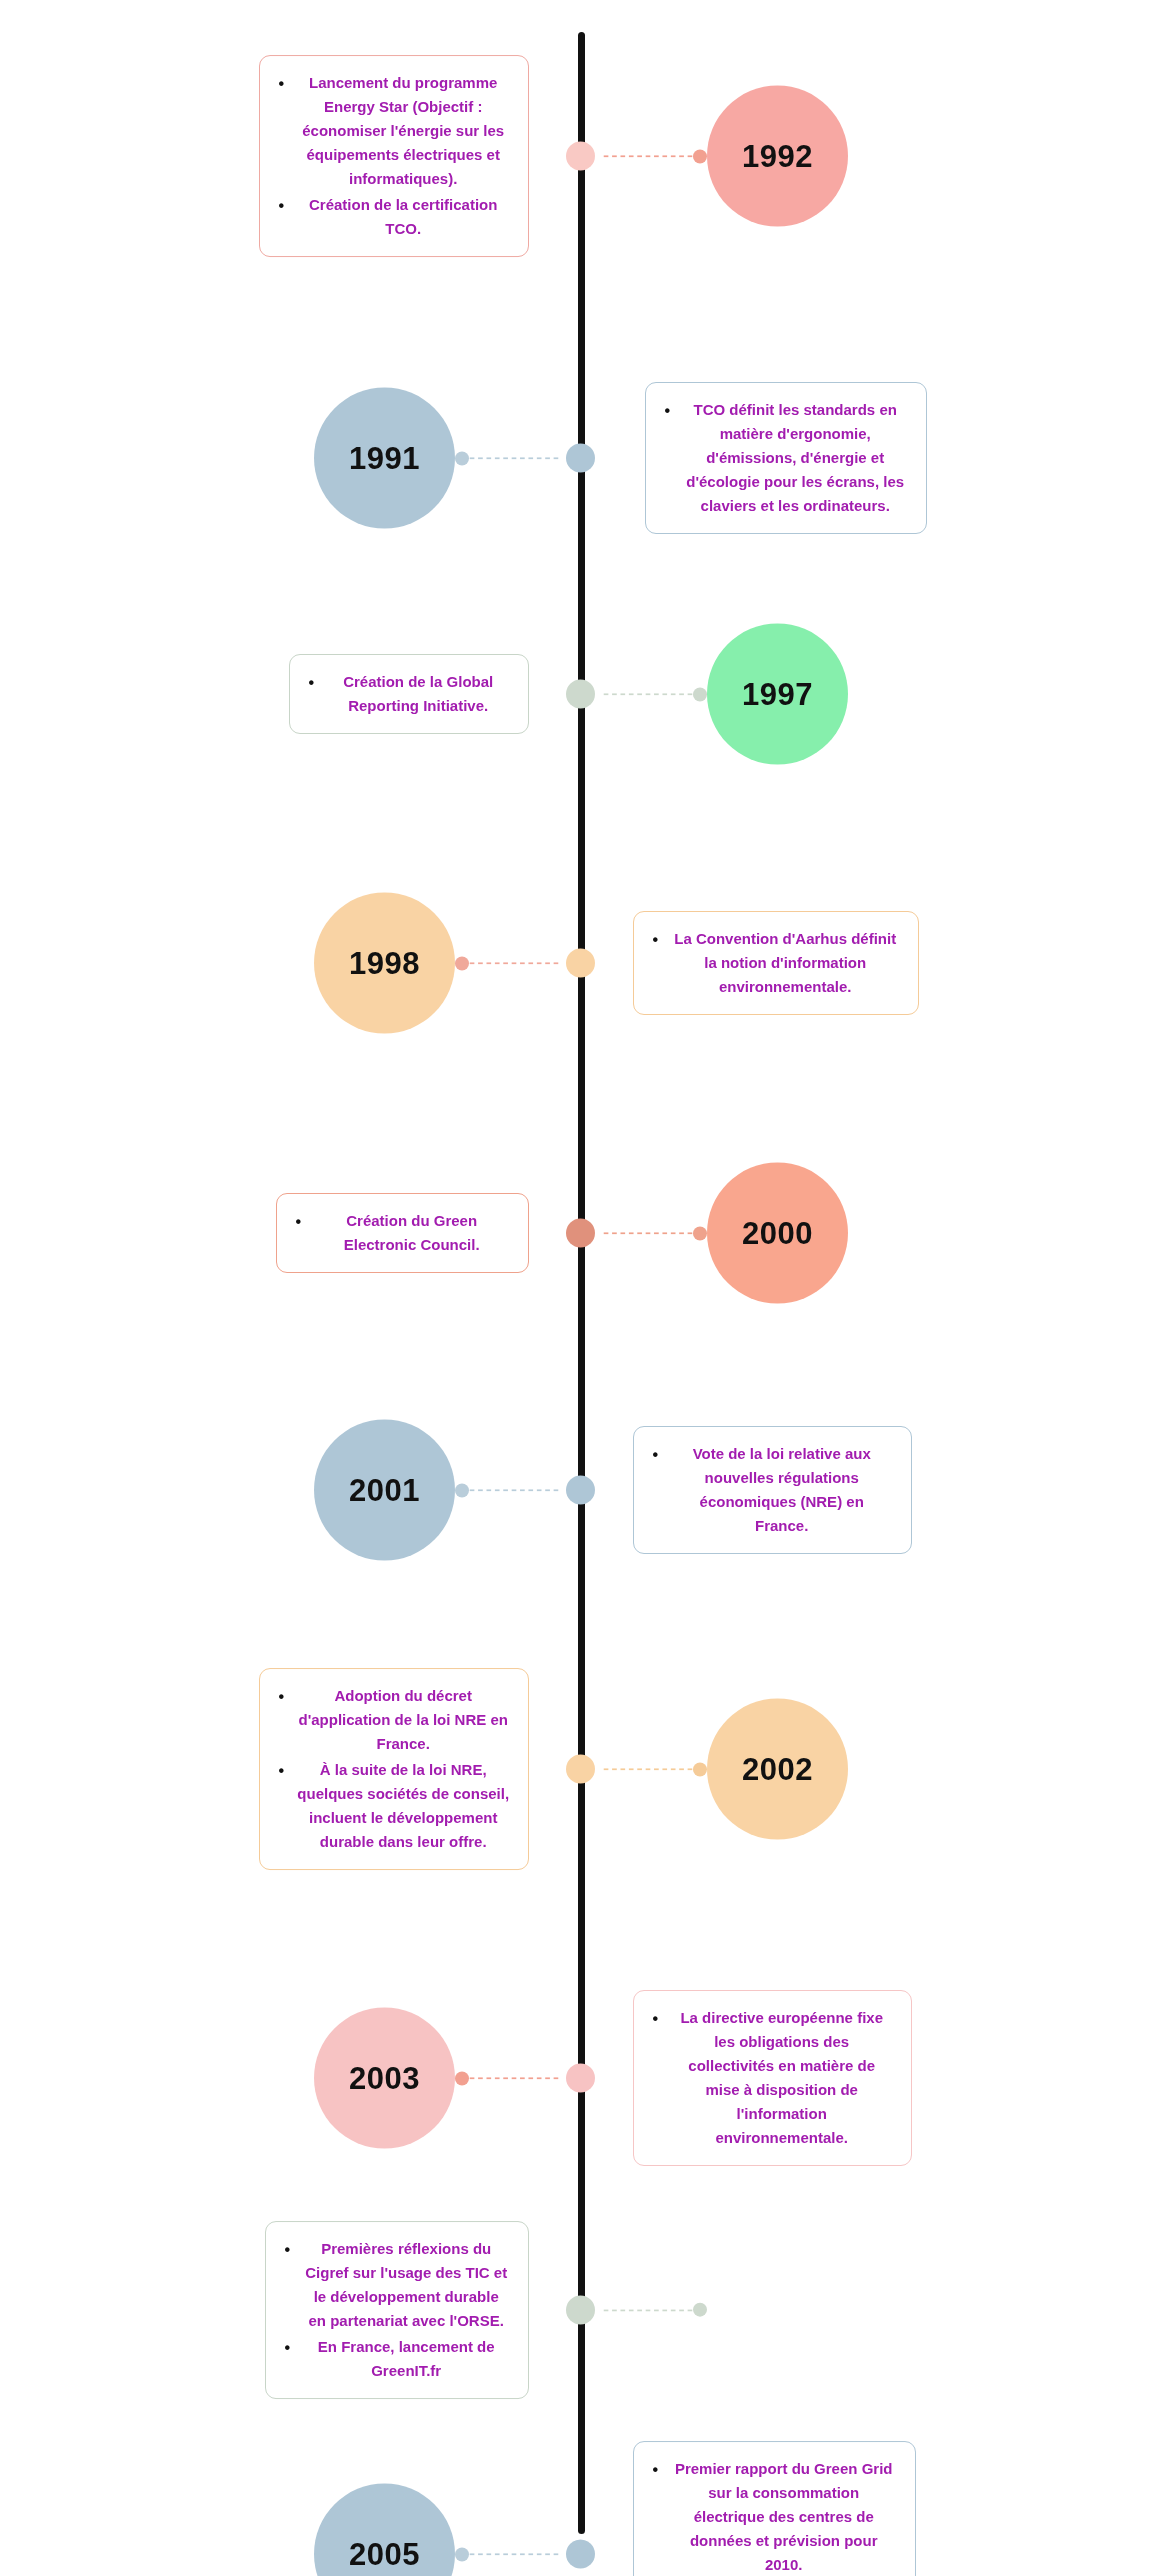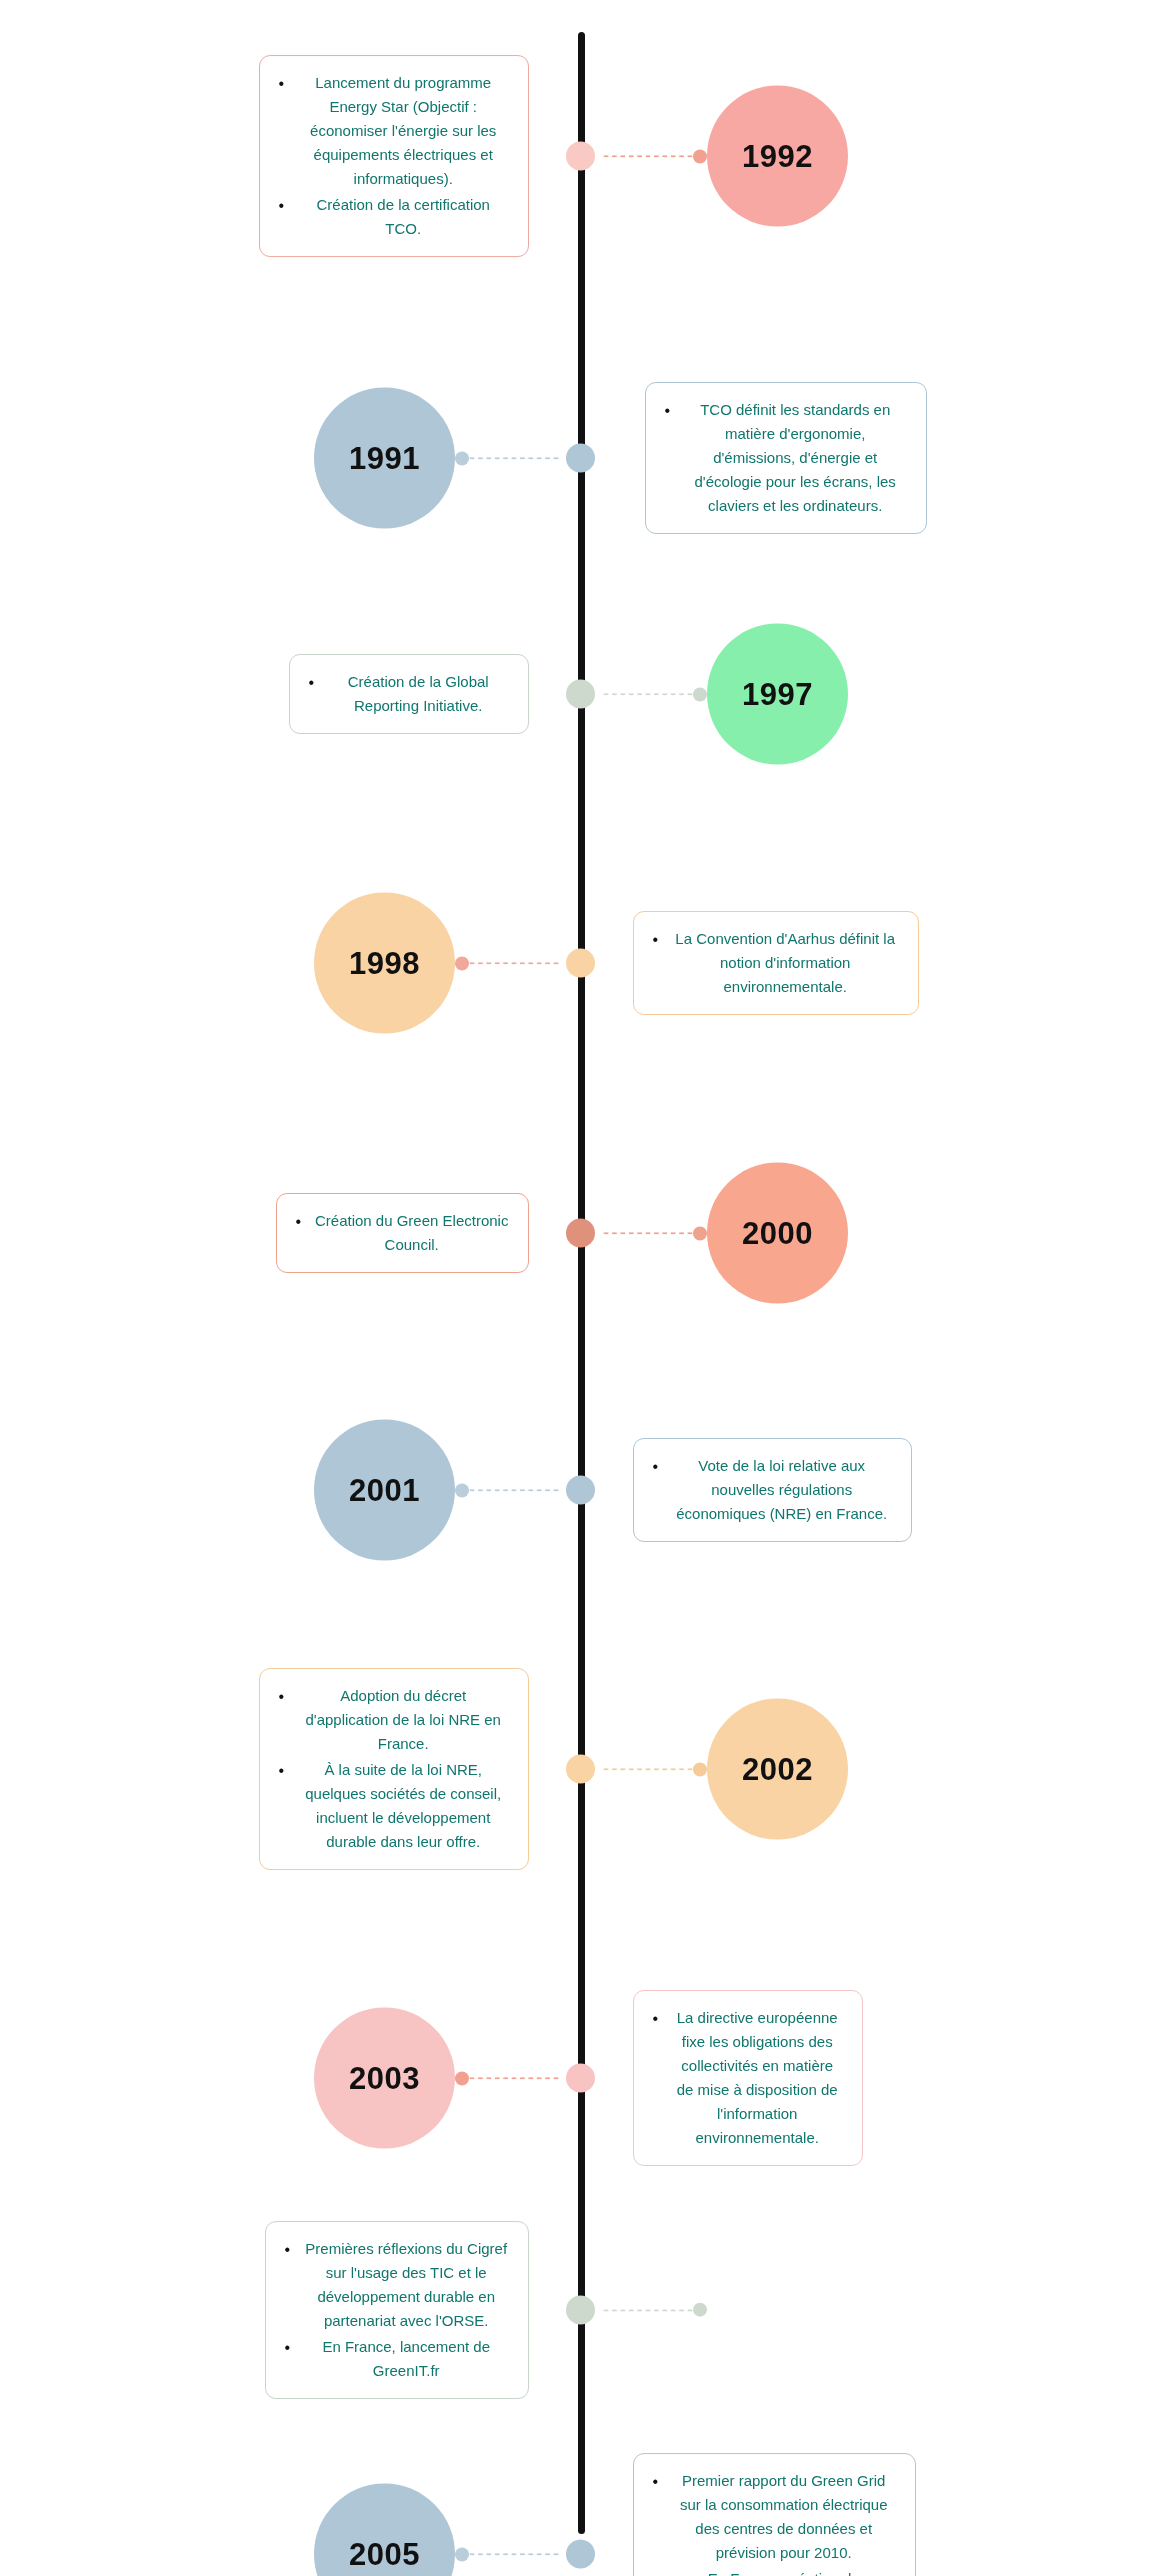--- a/index.html
+++ b/index.html
@@ -103,21 +103,22 @@
     padding: 15px 18.6px 15px 13px;
     flex: 0 0 auto;
   }
   .card ul { list-style: none; }
   .card li {
     position: relative;
     padding-left: 24px;
     text-align: center;
     font-size: 15px;
     line-height: 1.60;
-    color: #0f766e;
+    color: #a21caf;
+    font-weight: bold;
   }
   .card li + li { margin-top: 1.9px; }
   .card li::before {
     content: "\2022";
     position: absolute;
     left: 5.6px;
     top: 0;
     font-size: 16px;
     line-height: 1.60;
     color: #111111;
@@ -245,21 +246,21 @@
           <div class="connector" style="color: rgb(245, 203, 152); width: 104px;">
             <div class="conn-dots"></div>
             <div class="conn-endcap" style="background: rgb(245, 203, 152);"></div>
           </div>
           <div class="year-bubble" style="background: rgb(249, 211, 164);">2002</div>
         </div>
         <div class="axis-node" style="background: rgb(249, 211, 164); top: 0px;"></div>
       </div>
       <div class="entry" style="top: 2078px;">
         <div class="side side-right" style="transform: translateY(-50%); padding-left: 52px;">
-          <div class="card" style="border-color: rgb(246, 198, 198); width: 230px;">
+          <div class="card" style="border-color: rgb(246, 198, 198); width: 279px;">
             <ul>
               <li>La directive européenne fixe les obligations des collectivités en matière de mise à disposition de l'information environnementale.</li>
             </ul>
           </div>
         </div>
         <div class="side side-left" style="transform: translateY(-50%); padding-right: 22px;">
           <div class="year-bubble" style="background: rgb(247, 195, 195);">2003</div>
           <div class="connector" style="color: rgb(242, 160, 144); width: 104px;">
             <div class="conn-endcap" style="background: rgb(242, 160, 144);"></div>
             <div class="conn-dots"></div>

